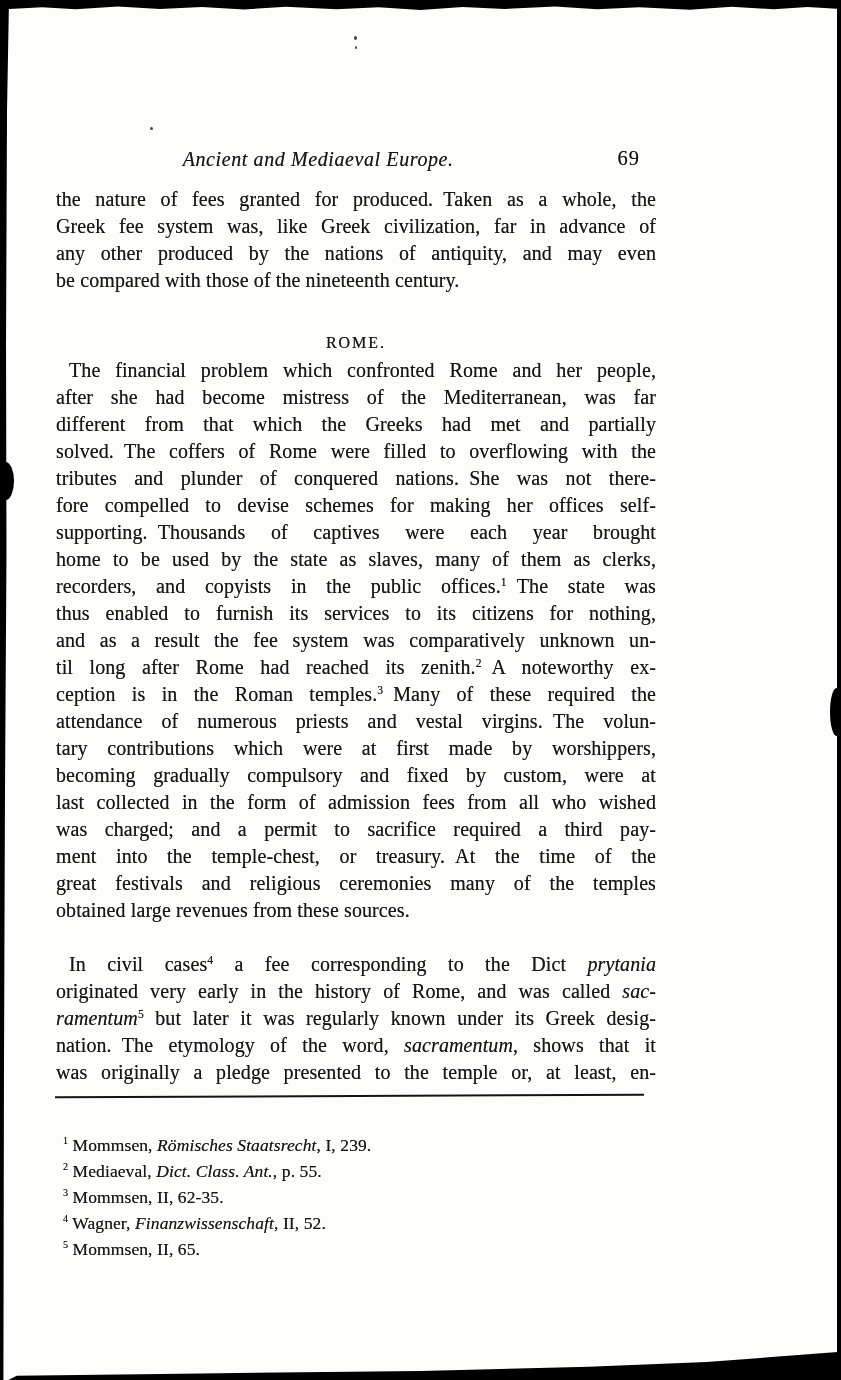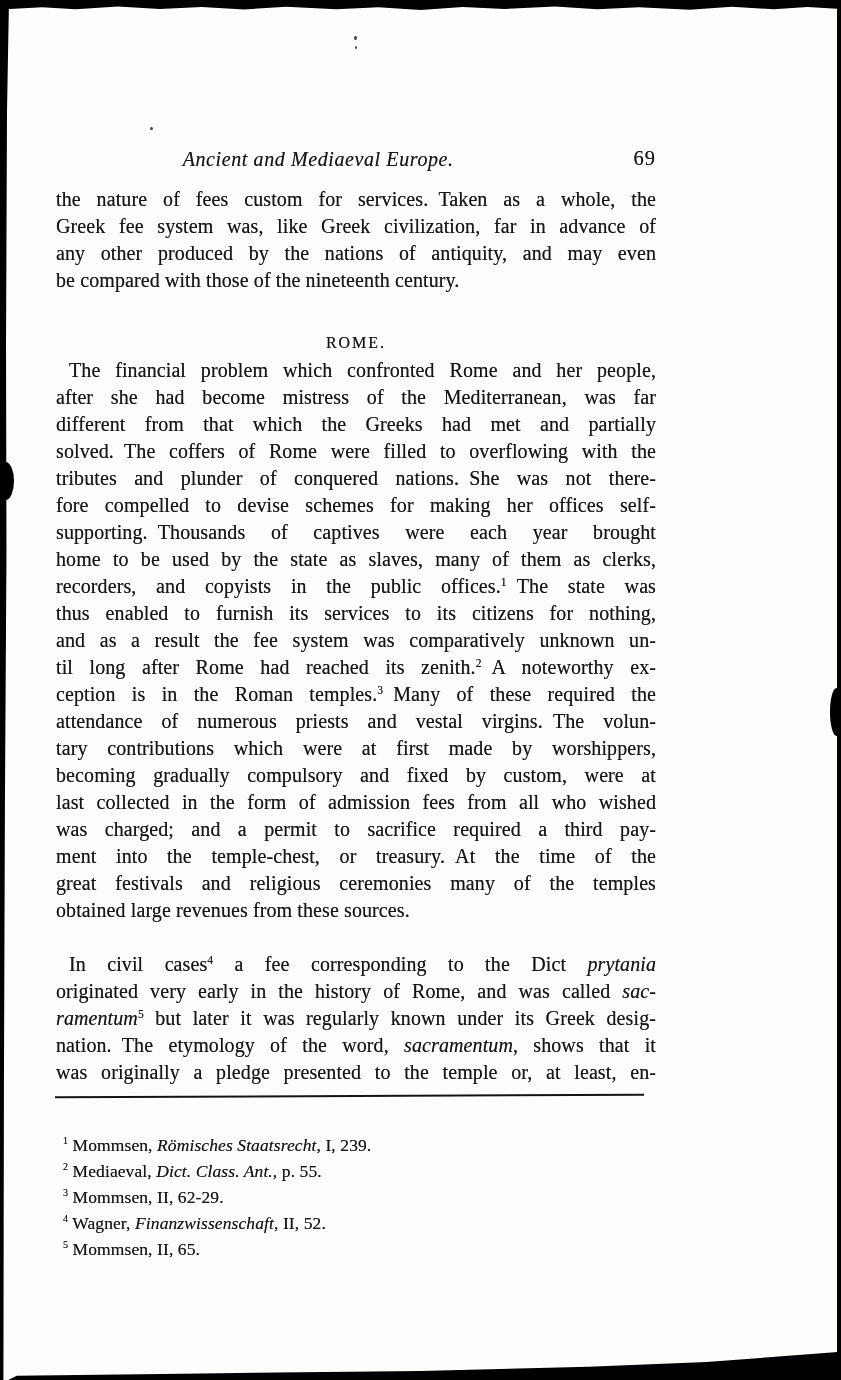--- a/index.html
+++ b/index.html
@@ -42,21 +42,21 @@
   .speck-b { left: 355px; top: 46px; width: 2px; height: 3px; }
   .speck-c { left: 150px; top: 127px; width: 3px; height: 3px; }
   
   .textcol { position: absolute; left: 56px; width: 600px; }
   .running-head { top: 148px; height: 30px; }
   .head-title {
     position: absolute; left: 43.7%; transform: translateX(-50%);
     font-style: italic; font-size: 20px; letter-spacing: 0.6px; white-space: nowrap;
     text-shadow: 0 0 0.5px rgba(0,0,0,0.55);
   }
-  .page-num { position: absolute; right: 0; top: -1px; font-size: 20.5px; letter-spacing: 1px;
+  .page-num { position: absolute; right: 16px; top: -1px; font-size: 20.5px; letter-spacing: 1px;
     text-shadow: 0 0 0.5px rgba(0,0,0,0.6); }
   .section-head {
     top: 322px; text-align: center; font-size: 16px; letter-spacing: 2px;
     text-shadow: 0 0 0.6px rgba(0,0,0,0.7);
     margin-top: 12px;
   }
   .para { font-size: 20px; line-height: 27px; text-shadow: 0 0 0.55px rgba(0,0,0,0.6); }
   #para-1 { top: 186px; }
   #para-2 { top: 357px; }
   #para-3 { top: 951px; }
@@ -88,21 +88,21 @@
   <div class="speck speck-a"></div>
   <div class="speck speck-b"></div>
   <div class="speck speck-c"></div>
 
   <div class="textcol running-head">
     <span class="head-title">Ancient and Mediaeval Europe.</span>
     <span class="page-num">69</span>
   </div>
 
   <div id="para-1" class="textcol para">
-      <div class="line"><span>the nature of fees custom for services. Taken as a whole, the</span></div>
+      <div class="line"><span>the nature of fees granted for produced. Taken as a whole, the</span></div>
       <div class="line"><span>Greek fee system was, like Greek civilization, far in advance of</span></div>
       <div class="line"><span>any other produced by the nations of antiquity, and may even</span></div>
       <div class="line endline"><span>be compared with those of the nineteenth century.</span></div>
     </div>
 
   <div class="textcol section-head">ROME.</div>
 
   <div id="para-2" class="textcol para">
       <div class="line indent"><span>The financial problem which confronted Rome and her people,</span></div>
       <div class="line"><span>after she had become mistress of the Mediterranean, was far</span></div>
@@ -133,18 +133,18 @@
       <div class="line"><span class="it">ramentum</span><sup>5</sup><span> but later it was regularly known under its Greek desig-</span></div>
       <div class="line"><span>nation. The etymology of the word, </span><span class="it">sacramentum</span><span>, shows that it</span></div>
       <div class="line"><span>was originally a pledge presented to the temple or, at least, en-</span></div>
     </div>
 
   <div class="fn-rule"></div>
 
   <div id="footnotes" class="textcol para">
       <div class="line plain"><sup>1</sup><span> Mommsen, </span><span class="it">Römisches Staatsrecht</span><span>, I, 239.</span></div>
       <div class="line plain"><sup>2</sup><span> Mediaeval, </span><span class="it">Dict. Class. Ant.</span><span>, p. 55.</span></div>
-      <div class="line plain"><sup>3</sup><span> Mommsen, II, 62-29.</span></div>
+      <div class="line plain"><sup>3</sup><span> Mommsen, II, 62-35.</span></div>
       <div class="line plain"><sup>4</sup><span> Wagner, </span><span class="it">Finanzwissenschaft</span><span>, II, 52.</span></div>
       <div class="line plain"><sup>5</sup><span> Mommsen, II, 65.</span></div>
     </div>
 
 </div>
 
 </body></html>

